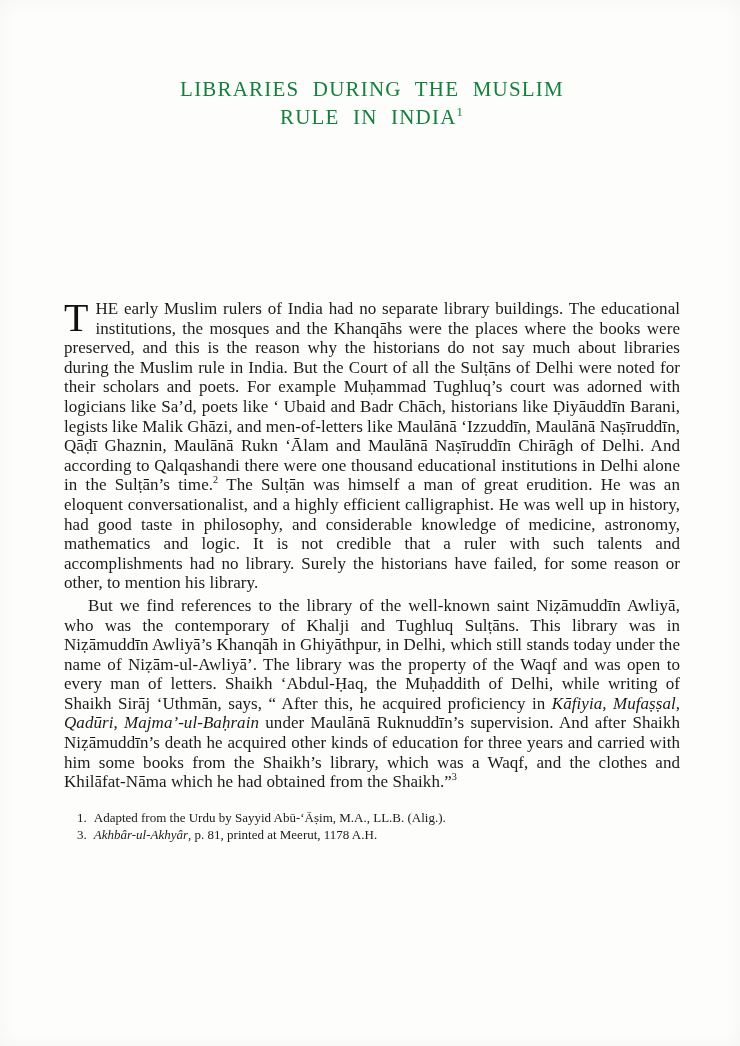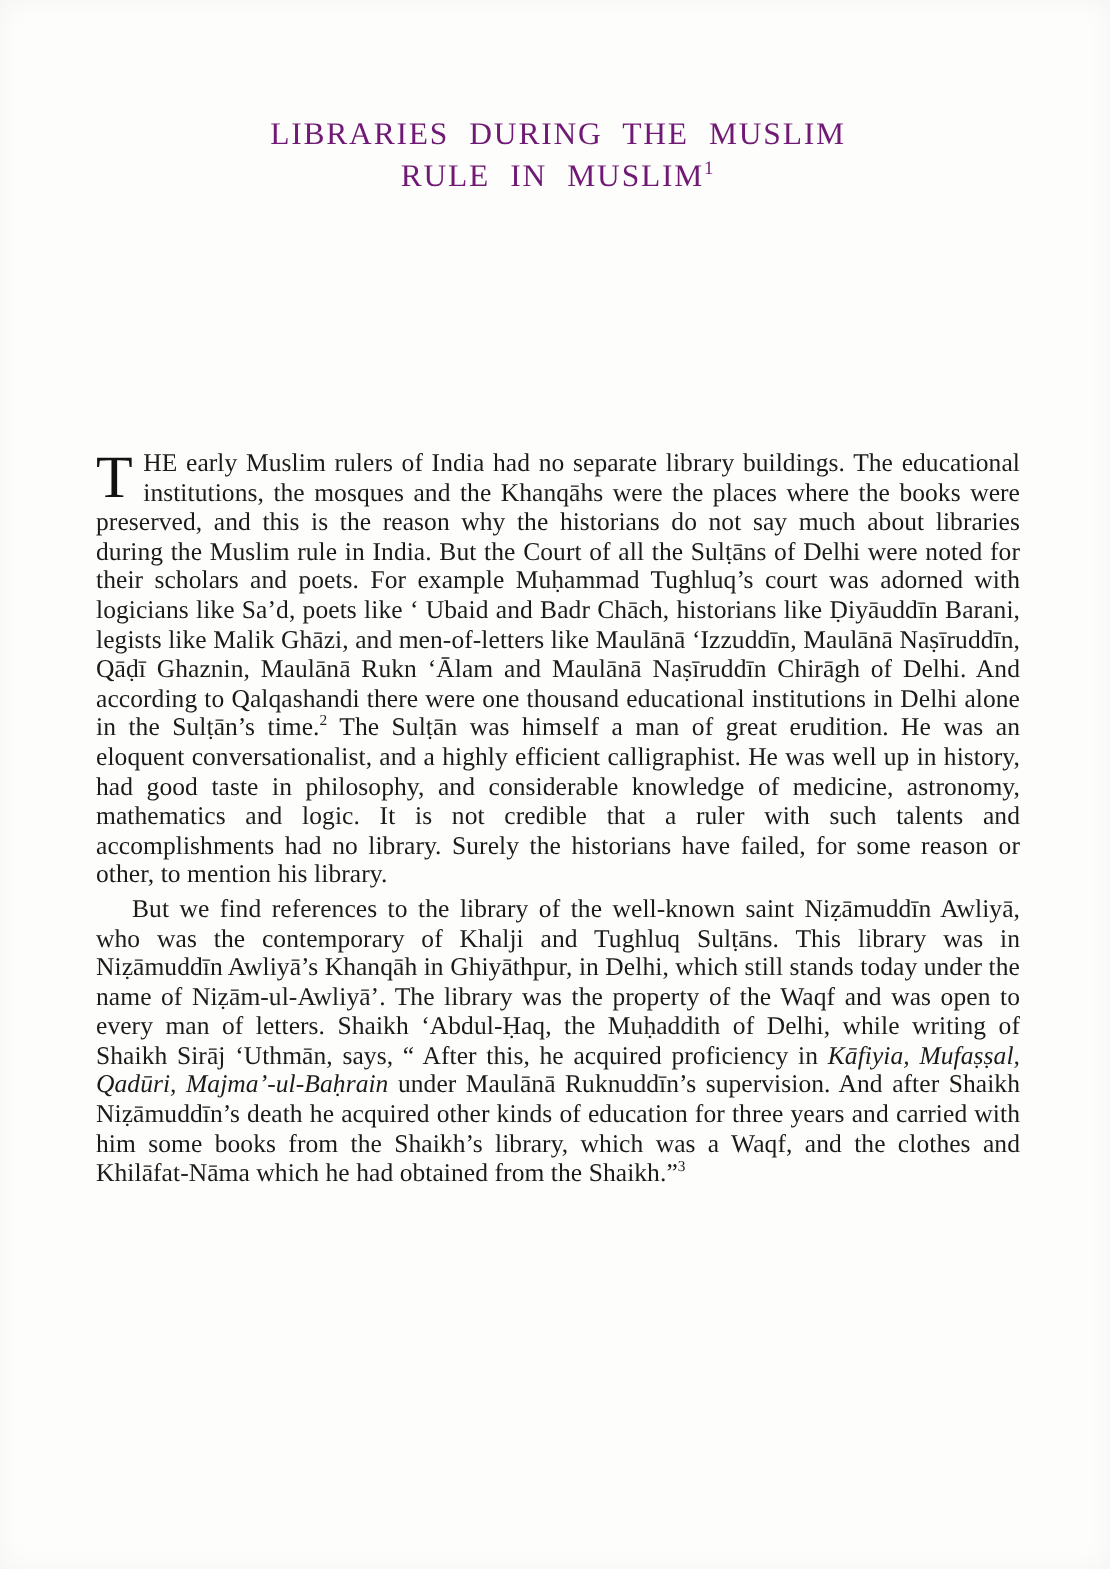--- a/index.html
+++ b/index.html
@@ -21,21 +21,21 @@
     width: 616px;
   }
   .title {
     margin: 75px 0 0 0;
     text-align: center;
     font-size: 21px;
     font-weight: 400;
     line-height: 28px;
     letter-spacing: 1.2px;
     word-spacing: 7px;
-    color: #701a75;
+    color: #15803d;
   }
   sup {
     font-size: 60%;
     line-height: 0;
     vertical-align: super;
   }
   .body-text {
     margin-top: 168px;
     font-size: 17px;
     line-height: 19.6px;
@@ -63,27 +63,29 @@
   }
   .footnote { white-space: normal; }
   .fn-num { margin-right: 7px; }
 </style>
 </head>
 <body>
 
 <div class="page">
   <div class="content">
 
-    <h1 class="title"><span>LIBRARIES DURING THE MUSLIM</span><br><span><span>RULE IN MUSLIM</span><sup>1</sup></span></h1>
+    <h1 class="title"><span>LIBRARIES DURING THE MUSLIM</span><br><span><span>RULE IN INDIA</span><sup>1</sup></span></h1>
 
     <div class="body-text">
       <p class="para para1"><span class="dropcap">T</span><span><span>HE early Muslim rulers of India had no separate library buildings. The educational institutions, the mosques and the Khanqāhs were the places where the books were preserved, and this is the reason why the historians do not say much about libraries during the Muslim rule in India. But the Court of all the Sulṭāns of Delhi were noted for their scholars and poets. For example Muḥammad Tughluq’s court was adorned with logicians like Sa’d, poets like ‘ Ubaid and Badr Chāch, historians like Ḍiyāuddīn Barani, legists like Malik Ghāzi, and men-of-letters like Maulānā ‘Izzuddīn, Maulānā Naṣīruddīn, Qāḍī Ghaznin, Maulānā Rukn ‘Ālam and Maulānā Naṣīruddīn Chirāgh of Delhi. And according to Qalqashandi there were one thousand educational institutions in Delhi alone in the Sulṭān’s time.</span><sup>2</sup><span> The Sulṭān was himself a man of great erudition. He was an eloquent conversationalist, and a highly efficient calligraphist. He was well up in history, had good taste in philosophy, and considerable knowledge of medicine, astronomy, mathematics and logic. It is not credible that a ruler with such talents and accomplishments had no library. Surely the historians have failed, for some reason or other, to mention his library.</span></span></p>
 
       <p class="para para2"><span>But we find references to the library of the well-known saint Niẓāmuddīn Awliyā, who was the contemporary of Khalji and Tughluq Sulṭāns. This library was in Niẓāmuddīn Awliyā’s Khanqāh in Ghiyāthpur, in Delhi, which still stands today under the name of Niẓām-ul-Awliyā’. The library was the property of the Waqf and was open to every man of letters. Shaikh ‘Abdul-Ḥaq, the Muḥaddith of Delhi, while writing of Shaikh Sirāj ‘Uthmān, says, “ After this, he acquired proficiency in </span><i>Kāfiyia, Mufaṣṣal, Qadūri, Majma’-ul-Baḥrain</i><span> under Maulānā Ruknuddīn’s supervision. And after Shaikh Niẓāmuddīn’s death he acquired other kinds of education for three years and carried with him some books from the Shaikh’s library, which was a Waqf, and the clothes and Khilāfat-Nāma which he had obtained from the Shaikh.”</span><sup>3</sup></p>
     </div>
 
     <div class="footnotes">
+      <div class="footnote"><span class="fn-num">1.</span><span><span>Adapted from the Urdu by Sayyid Abū-‘Āṣim, M.A., LL.B. (Alig.).</span></span></div>
 
 
+      <div class="footnote"><span class="fn-num">3.</span><span><i>Akhbâr-ul-Akhyâr</i><span>, p. 81, printed at Meerut, 1178 A.H.</span></span></div>
     </div>
 
   </div>
 </div>
 
 </body></html>

